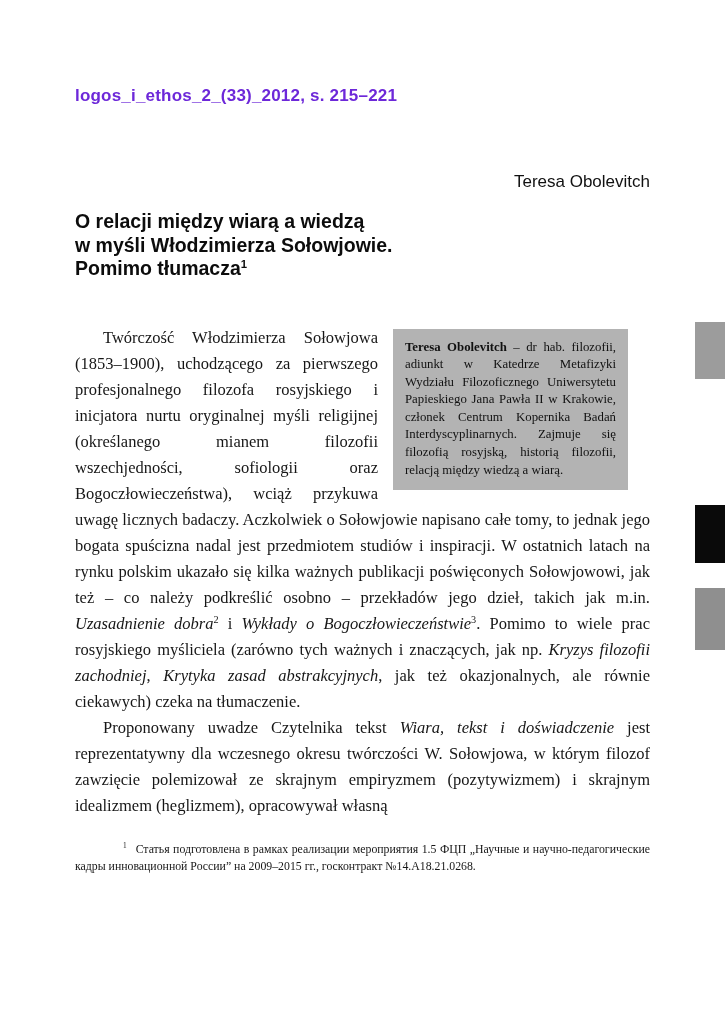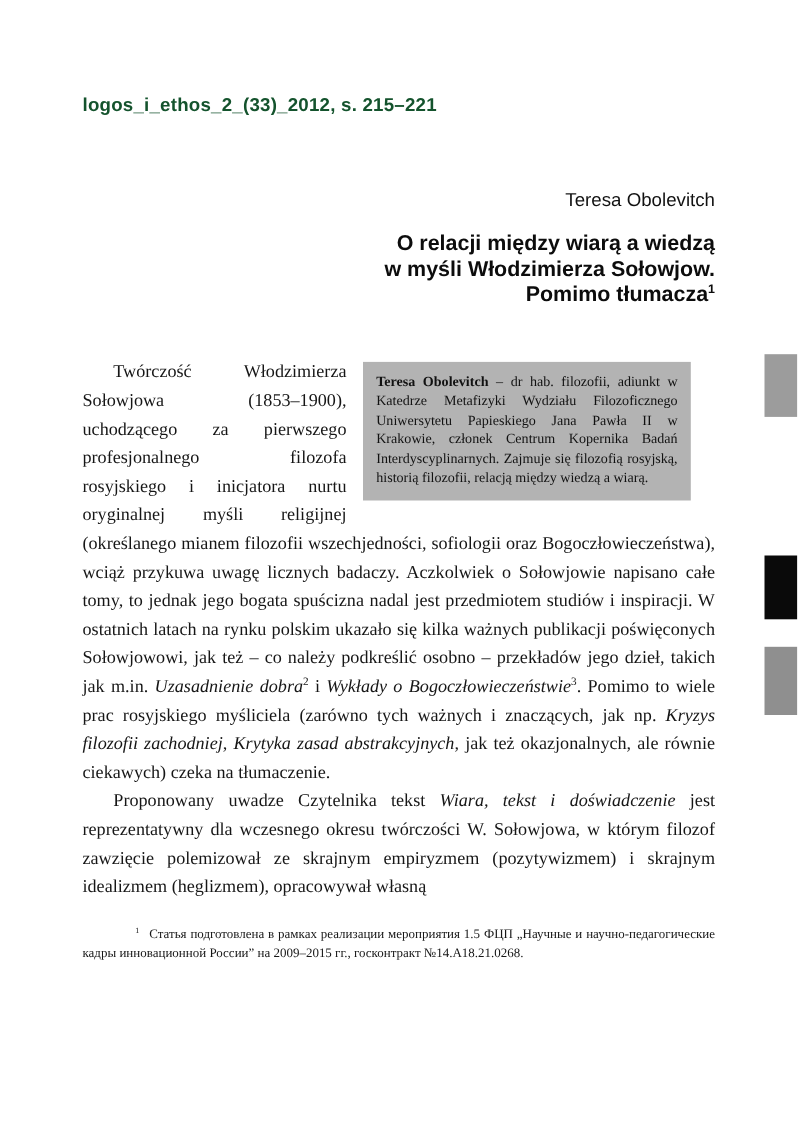--- a/index.html
+++ b/index.html
@@ -18,51 +18,50 @@
   .content {
     position: absolute;
     left: 75px; right: 75px; top: 0;
   }
   .journal-header {
     padding-top: 86px;
     font-family: "Liberation Sans", sans-serif;
     font-size: 17px;
     font-weight: 700;
     letter-spacing: 0.2px;
-    color: #14532d;
+    color: #6d28d9;
   }
   .author {
     margin-top: 66px;
     text-align: right;
     font-family: "Liberation Sans", sans-serif;
     font-size: 17px;
     font-weight: 400;
     color: #111;
   }
   .title {
     margin-top: 18px;
-    text-align: right;
     font-family: "Liberation Sans", sans-serif;
     font-size: 19.5px;
     line-height: 23.5px;
     font-weight: 700;
     color: #0c0c0c;
   }
   .title sup { font-size: 0.58em; line-height: 0; vertical-align: super; }
   .body-text {
     margin-top: 44px;
     font-size: 16.5px;
     line-height: 26px;
     text-align: justify;
     color: #161616;
   }
   .para { text-indent: 28px; }
   .bio-box {
     float: right;
-    width: 298px;
+    width: 235px;
     margin: 4px 22px 8px 15px;
     padding: 10px 12px 11px 12px;
     font-size: 12.8px;
     line-height: 17.6px;
     text-indent: 0;
     text-align: justify;
     color: #111;
   }
   .it { font-style: italic; margin-top: 27px; }
   .bd { font-weight: 700; }
@@ -93,21 +92,21 @@
   <div class="edge-marker m1" style="background-color: rgb(156, 156, 156);"></div>
   <div class="edge-marker m2" style="background-color: rgb(10, 10, 10);"></div>
   <div class="edge-marker m3" style="background-color: rgb(143, 143, 143);"></div>
 
   <div class="content">
 
     <div class="journal-header">logos_i_ethos_2_(33)_2012, s. 215–221</div>
 
     <div class="author">Teresa Obolevitch</div>
 
-    <h1 class="title"><span>O relacji między wiarą a wiedzą</span><br><span>w myśli Włodzimierza Sołowjow.</span><br><span>Pomimo tłumacza</span><sup>1</sup></h1>
+    <h1 class="title"><span>O relacji między wiarą a wiedzą</span><br><span>w myśli Włodzimierza Sołowjowie.</span><br><span>Pomimo tłumacza</span><sup>1</sup></h1>
 
     <div class="body-text" lang="pl">
 
       <div class="para">
         <div class="bio-box" style="background-color: rgb(179, 179, 179);">
           <span><span class="bd">Teresa Obolevitch</span><span> – dr hab. filozofii, adiunkt w Katedrze Metafizyki Wydziału Filozoficznego Uniwersytetu Papieskiego Jana Pawła II w Krakowie, członek Centrum Kopernika Badań Interdyscyplinarnych. Zajmuje się filozofią rosyjską, historią filozofii, relacją między wiedzą a wiarą.</span></span>
         </div>
         <span><span>Twórczość Włodzimierza Sołowjowa (1853–1900), uchodzącego za pierwszego profesjonalnego filozofa rosyjskiego i inicjatora nurtu oryginalnej myśli religijnej (określanego mianem filozofii wszechjedności, sofiologii oraz Bogoczłowieczeństwa), wciąż przykuwa uwagę licznych badaczy. Aczkolwiek o Sołowjowie napisano całe tomy, to jednak jego bogata spuścizna nadal jest przedmiotem studiów i inspiracji. W ostatnich latach na rynku polskim ukazało się kilka ważnych publikacji poświęconych Sołowjowowi, jak też – co należy podkreślić osobno – przekładów jego dzieł, takich jak m.in. </span><span class="it">Uzasadnienie dobra</span><sup>2</sup><span> i </span><span class="it">Wykłady o Bogoczłowieczeństwie</span><sup>3</sup><span>. Pomimo to wiele prac rosyjskiego myśliciela (zarówno tych ważnych i znaczących, jak np. </span><span class="it">Kryzys filozofii zachodniej</span><span>, </span><span class="it">Krytyka zasad abstrakcyjnych</span><span>, jak też okazjonalnych, ale równie ciekawych) czeka na tłumaczenie.</span></span>
       </div>
 

